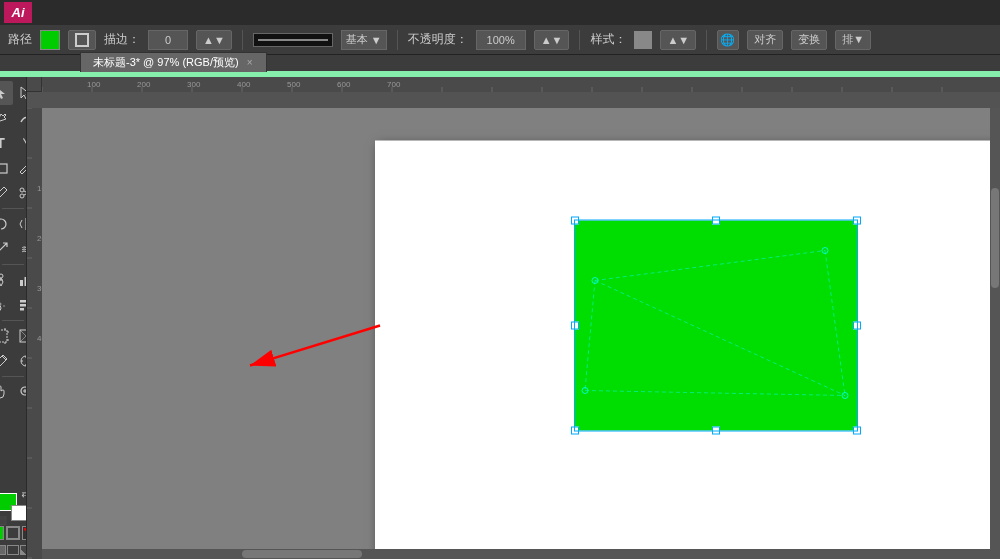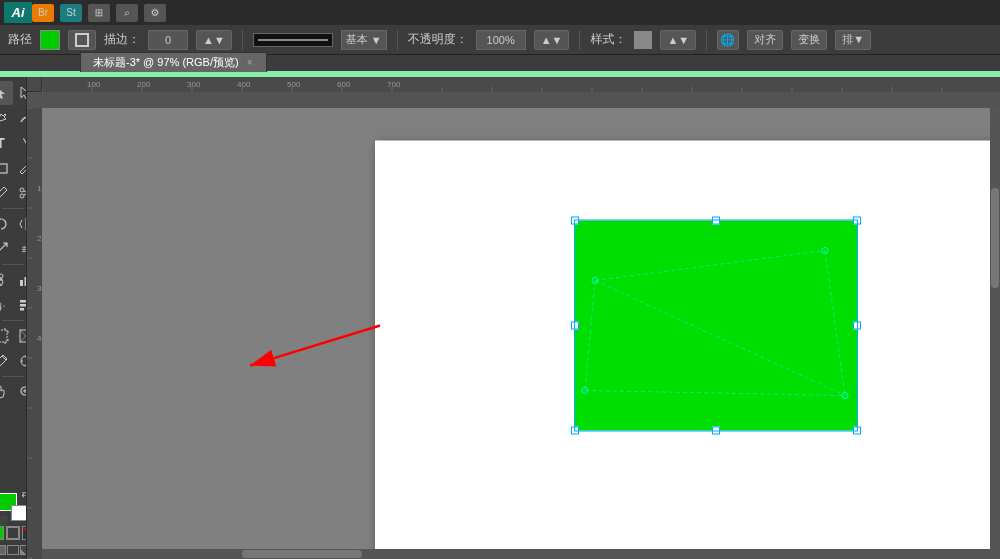--- a/index.html
+++ b/index.html
@@ -11,21 +11,21 @@
       height: 25px;
       background: #2b2b2b;
       display: flex;
       align-items: center;
       padding: 0 4px;
       gap: 0;
     }
     #ai-logo {
       width: 28px;
       height: 21px;
-      background: #0f766e;
+      background: #be185d;
       display: flex;
       align-items: center;
       justify-content: center;
       font-size: 13px;
       font-weight: bold;
       color: #fff;
       font-style: italic;
       flex-shrink: 0;
     }
     .menu-items {
@@ -316,27 +316,20 @@
       display: flex;
       flex: 1;
       overflow: hidden;
     }
   </style>
 </head>
 <body>
 
 <div id="top-bar">
   <div id="ai-logo">Ai</div>
-  <div class="top-right-icons">
-    <div class="icon-box orange">Br</div>
-    <div class="icon-box teal">St</div>
-    <div class="icon-box">⊞</div>
-    <div class="icon-box" style="font-size:10px;">⌕</div>
-    <div class="icon-box">⚙</div>
-  </div>
 </div>
 
 <div id="options-bar">
   <span class="opt-label">路径</span>
   <div class="opt-color-box"></div>
   <div class="opt-btn">
     <span style="width:14px;height:14px;border:2px solid #ccc;display:inline-block;background:transparent;"></span>
   </div>
   <span class="opt-label">描边：</span>
   <input class="opt-input" value="0" style="width: 40px;">

